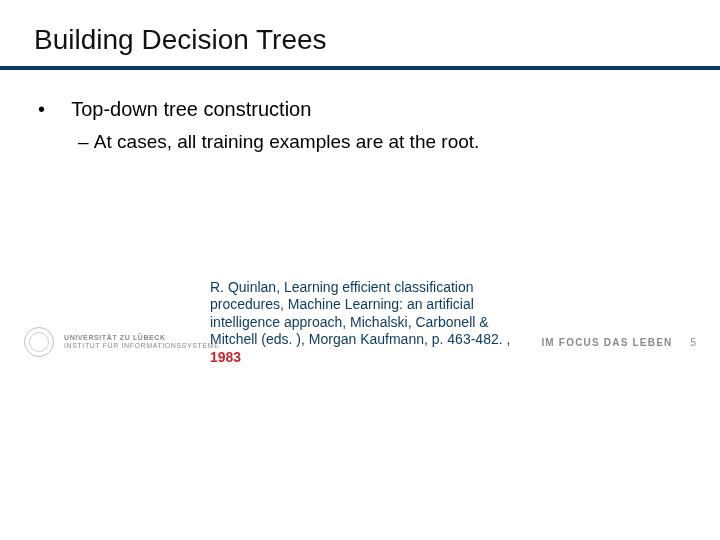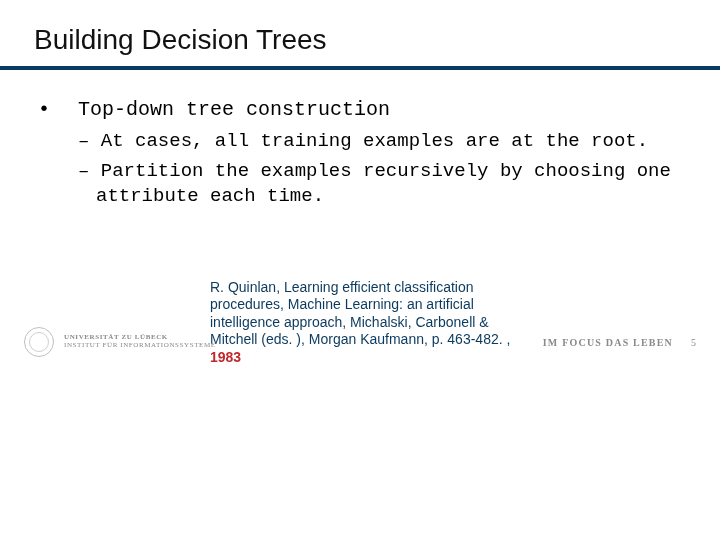--- a/index.html
+++ b/index.html
@@ -1,28 +1,28 @@
 <!DOCTYPE html>
 <html><head>
 <meta charset="utf-8">
 <style>
   * { margin: 0; padding: 0; box-sizing: border-box; }
   html, body { width: 720px; height: 540px; font-family: Arial, Helvetica, sans-serif; background: #fff; color: #000; }
   .slide { width: 720px; height: 380px; position: relative; padding: 24px 34px 0 34px; }
   .title { font-size: 28px; font-weight: 400; color: #111; margin-bottom: 10px; }
   .hr { height: 4px; background: #0b3a5e; width: calc(100% + 68px); margin-left: -34px; margin-bottom: 26px; }
   .content { font-size: 20px; line-height: 1.35; }
-  .lvl1 { list-style: none; font-family: Liberation Mono, monospace; }
+  .lvl1 { list-style: none; }
   .lvl1 > li { margin-bottom: 14px; }
   .lvl1 > li::before { content: "\2022"; display: inline-block; width: 28px; margin-left: 4px; }
   .lvl1-text { }
   .lvl2 { list-style: none; margin-top: 6px; }
   .lvl2 > li { padding-left: 62px; text-indent: -18px; margin-bottom: 4px; font-size: 19px; }
   .lvl2 > li::before { content: "\2013\00a0"; }
-  .footer { position: absolute; bottom: 14px; left: 0; right: 0; height: 48px; padding: 0 24px; display: flex; align-items: center; justify-content: space-between; font-family: Liberation Serif, serif; }
+  .footer { position: absolute; bottom: 14px; left: 0; right: 0; height: 48px; padding: 0 24px; display: flex; align-items: center; justify-content: space-between; }
   .footer-left { display: flex; align-items: center; gap: 10px; }
   .seal { width: 30px; height: 30px; border: 1px solid #bfbfbf; border-radius: 50%; position: relative; }
   .seal::before { content: ""; position: absolute; inset: 4px; border: 1px solid #cfcfcf; border-radius: 50%; }
   .uni { font-size: 7px; letter-spacing: 0.6px; color: #8a8a8a; line-height: 1.1; }
   .uni .b { font-weight: 700; }
   .citation { position: absolute; left: 210px; bottom: 14px; width: 310px; font-size: 14px; line-height: 1.25; color: #0b3a5e; }
   .citation .year { color: #c1272d; font-weight: 700; }
   .footer-right { display: flex; align-items: center; gap: 18px; }
   .motto { font-size: 10px; letter-spacing: 1.2px; color: #8a8a8a; font-weight: 600; }
   .pagenum { font-size: 10px; color: #8a8a8a; }
@@ -33,21 +33,20 @@
 <div class="slide">
   <div class="title">Building Decision Trees</div>
   <div class="hr"></div>
 
   <div class="content">
     <ul class="lvl1">
       <li>
         <span class="lvl1-text">Top-down tree construction</span>
         <ul class="lvl2">
           <li>At cases, all training examples are at the root.</li>
-          <li>Partition the examples recursively by choosing one attribute each time.</li>
         </ul>
       </li>
     </ul>
   </div>
 
   <div class="citation">
     <span>R. Quinlan, Learning efficient classification procedures, Machine Learning: an artificial intelligence approach, Michalski, Carbonell &amp; Mitchell (eds. ), Morgan Kaufmann, p. 463-482. , </span><span class="year">1983</span>
   </div>
 
   <div class="footer">

